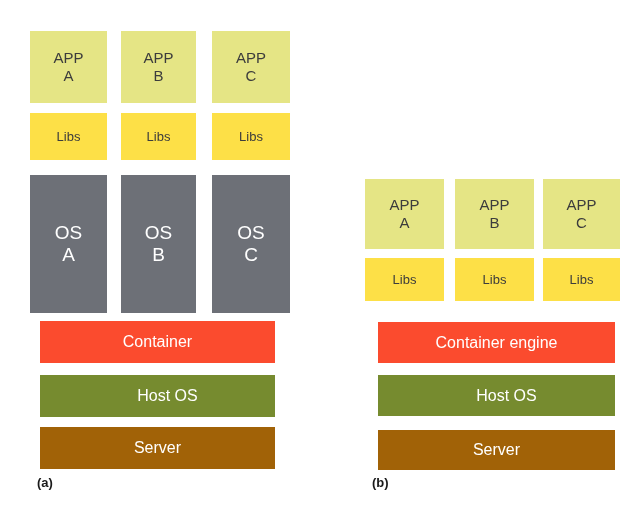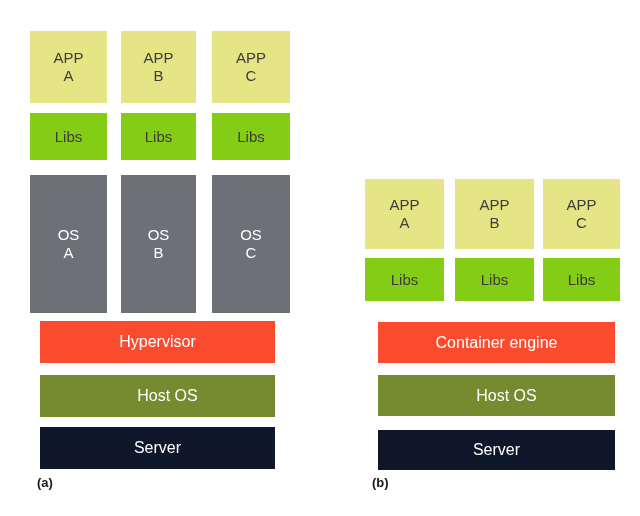--- a/index.html
+++ b/index.html
@@ -39,41 +39,41 @@
     text-align: center;
     line-height: 1.18;
     white-space: pre-line;
   }
   .app-box {
     background: #e5e585;
     color: #3c3c3c;
     font-size: 15px;
   }
   .libs-box {
-    background: #84cc16;
+    background: #fde047;
     color: #3c3c3c;
-    font-size: 15px;
+    font-size: 13px;
   }
   .os-box {
     background: #6d7077;
     color: #ffffff;
-    font-size: 15px;
+    font-size: 19px;
   }
   .bar {
     position: absolute;
     box-sizing: border-box;
     display: flex;
     align-items: center;
     justify-content: center;
     color: #ffffff;
     font-size: 16px;
   }
   .bar-hypervisor { background: #fb4b2e; }
   .bar-hostos     { background: #768b2f; padding-left: 20px; }
-  .bar-server     { background: #0f172a; }
+  .bar-server     { background: #a16207; }
 
   .fig-label {
     position: absolute;
     font-size: 13px;
     font-weight: bold;
     color: #1a1a1a;
     letter-spacing: 0px;
   }
 </style>
 </head>
@@ -94,21 +94,21 @@
     <div class="box libs-box" style="left:121px; top:113px; width:75px; height:47px;">Libs</div>
     <div class="box libs-box" style="left:212px; top:113px; width:78px; height:47px;">Libs</div>
 
     <div class="box os-box" style="left:30px; top:175px; width:77px; height:138px;">OS
 A</div>
     <div class="box os-box" style="left:121px; top:175px; width:75px; height:138px;">OS
 B</div>
     <div class="box os-box" style="left:212px; top:175px; width:78px; height:138px;">OS
 C</div>
 
-    <div class="bar bar-hypervisor" style="left:40px; top:321px; width:235px; height:42px;">Hypervisor</div>
+    <div class="bar bar-hypervisor" style="left:40px; top:321px; width:235px; height:42px;">Container</div>
     <div class="bar bar-hostos" style="left:40px; top:375px; width:235px; height:42px;">Host OS</div>
     <div class="bar bar-server" style="left:40px; top:427px; width:235px; height:42px;">Server</div>
 
     <div class="fig-label" style="left:37px; top:475px;">(a)</div>
   </div>
 
   <div class="panel" id="panel-b">
 
     <div class="box app-box" style="left:35px; top:179px; width:79px; height:70px;">APP
 A</div>

